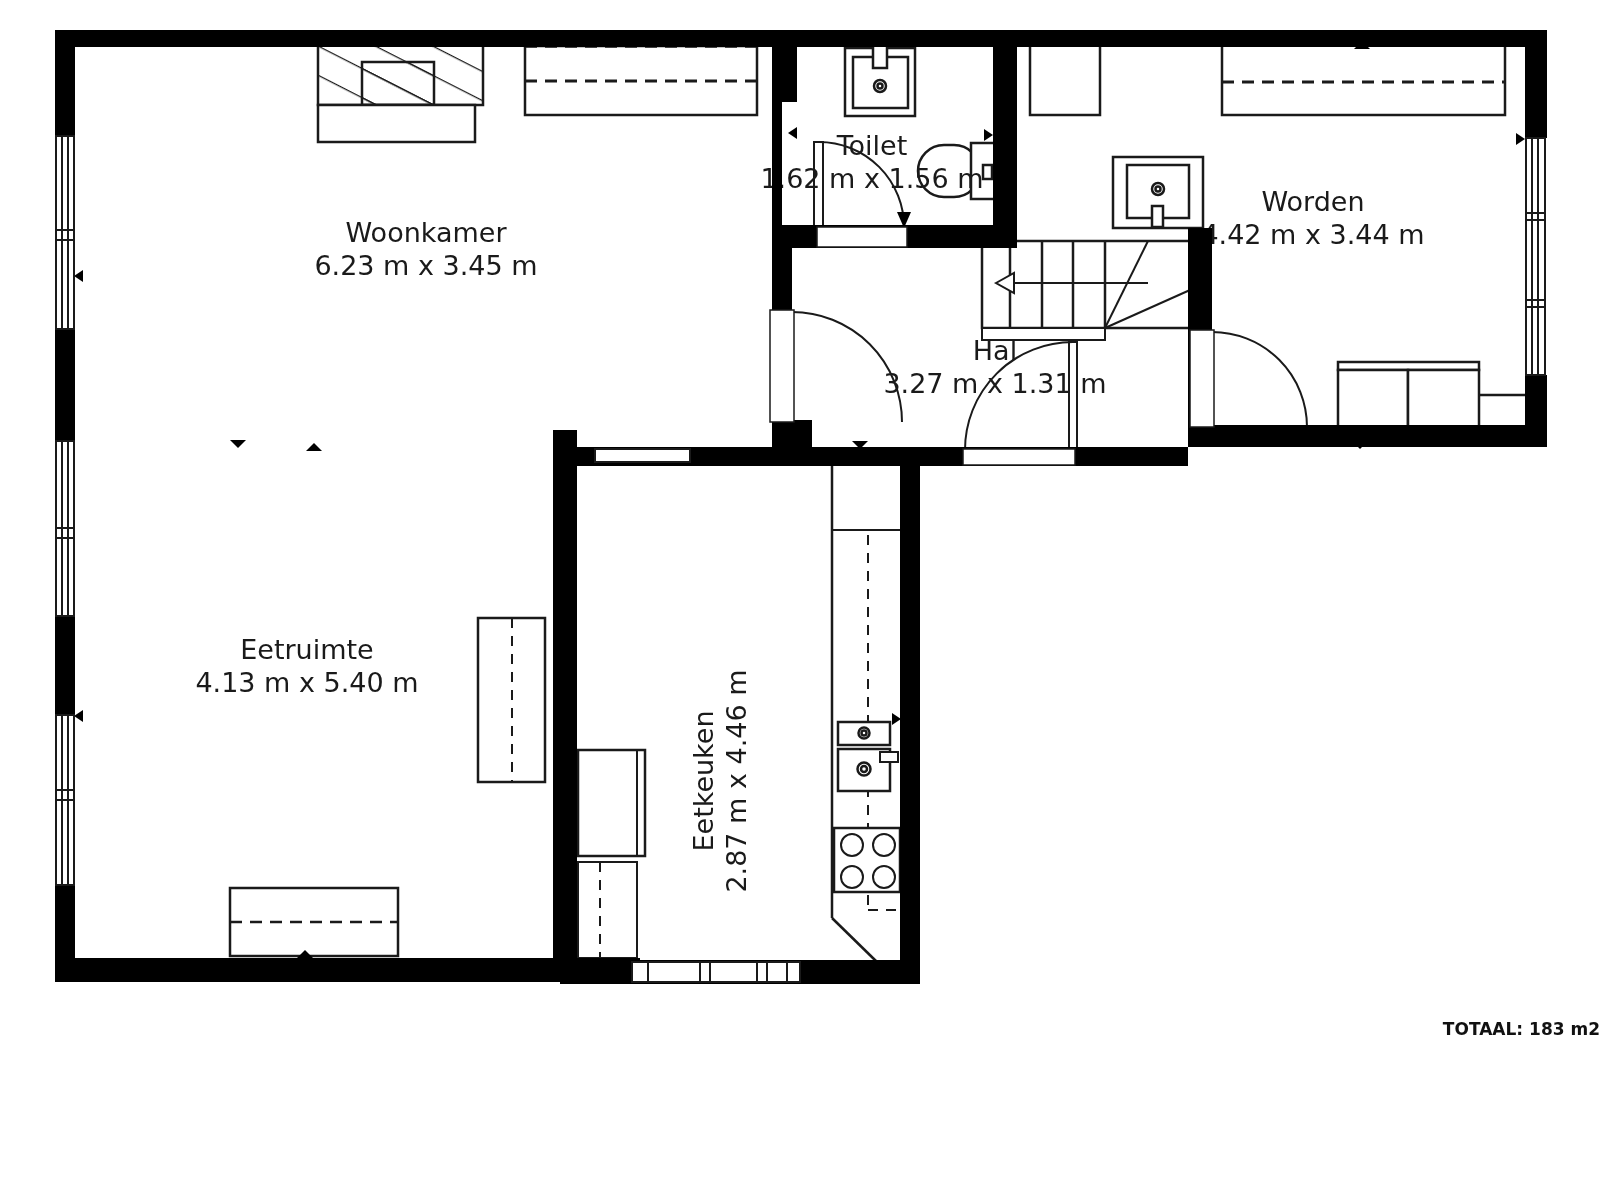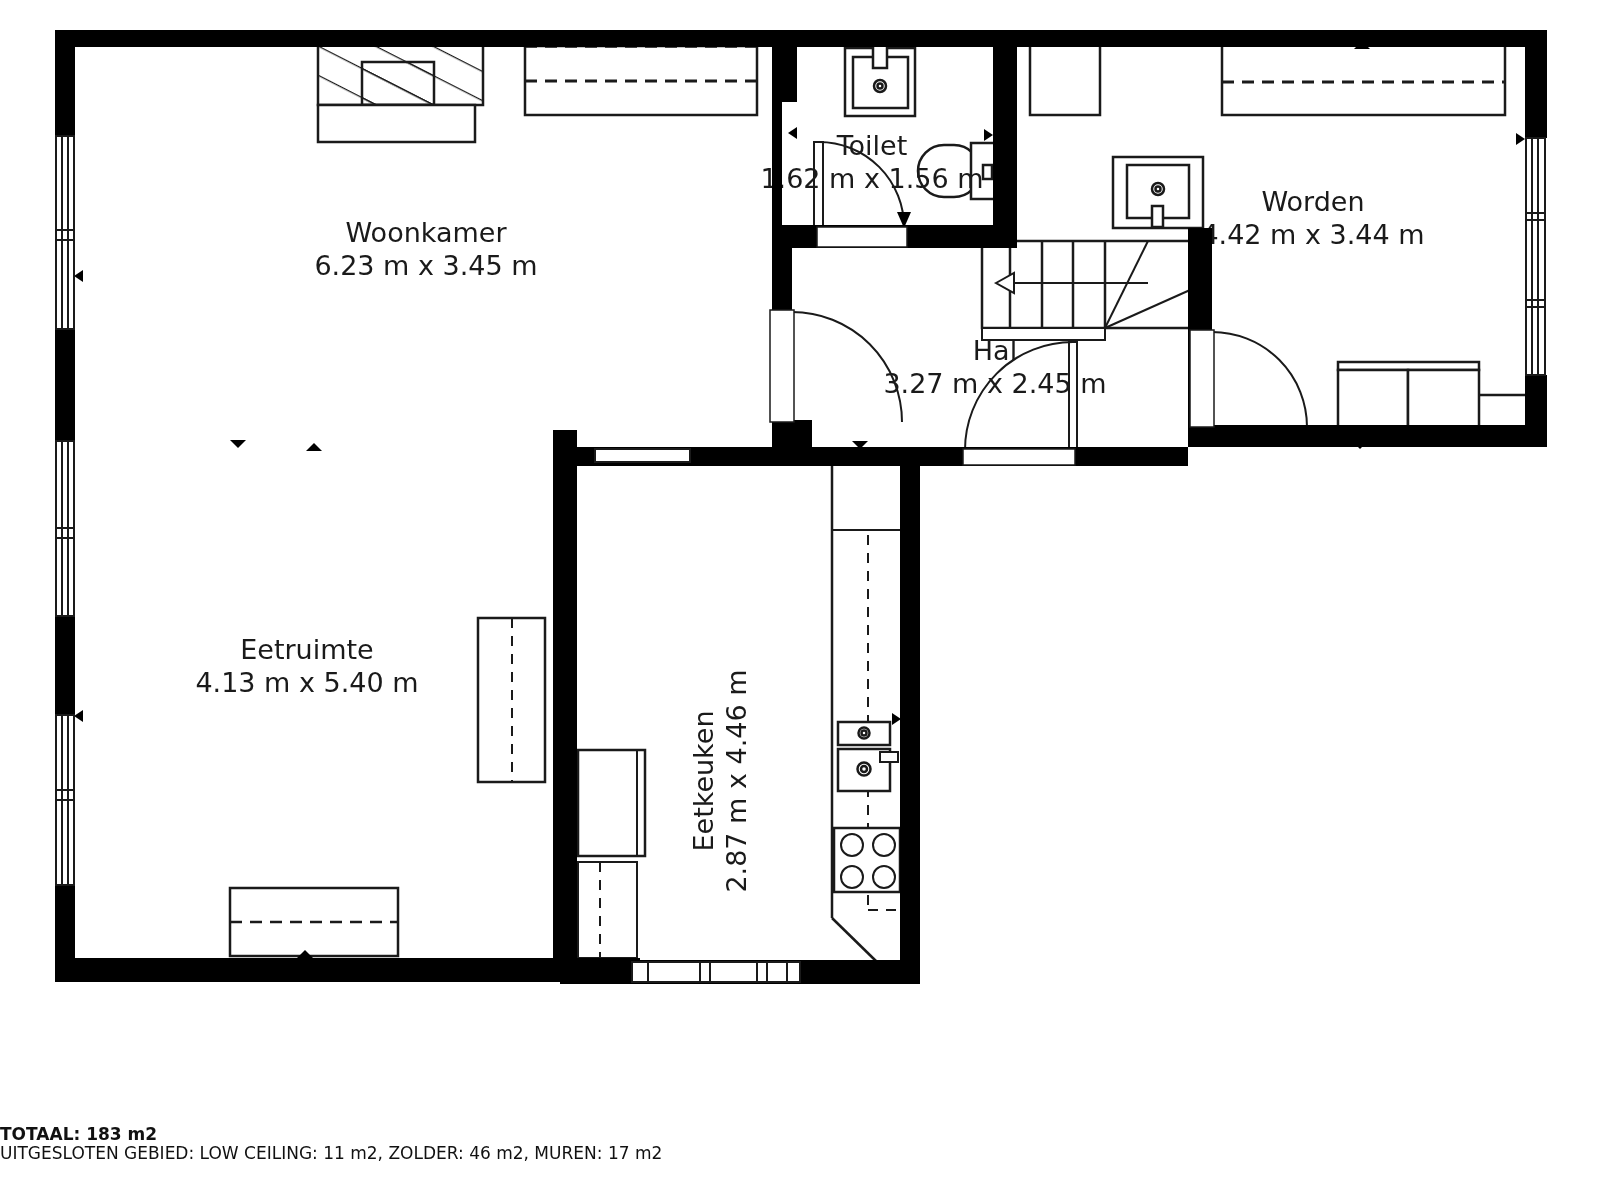--- a/index.html
+++ b/index.html
@@ -10,21 +10,21 @@
   svg { position:absolute; left:0; top:0; }
   #base-layer  { z-index:1; }
   #wall-layer  { z-index:3; }
   .room-label {
     position:absolute; transform:translate(-50%,-50%);
     text-align:center; font-size:27px; line-height:33px; color:#1a1a1a;
     white-space:nowrap; z-index:2;
   }
   .room-label.rot { transform:translate(-50%,-50%) rotate(-90deg); }
   #footer {
-    position:absolute; left:0; top:1124px; width:1600px; text-align:left;
+    position:absolute; left:0; top:1019px; width:1600px; text-align:right;
     color:#111; z-index:2;
   }
   #footer .total { font-size:17px; font-weight:bold; line-height:20px; }
   #footer .sub   { font-size:17px; line-height:19px; }
   #footer .disclaimer { font-size:13px; margin-top:14px; color:#222; }
 </style>
 </head>
 <body>
 
 <div id="stage">
@@ -176,21 +176,21 @@
   <div class="room-label" style="left:872px; top:162px">
     <div>Toilet</div>
     <div>1.62 m x 1.56 m</div>
   </div>
   <div class="room-label" style="left:1313px; top:218px">
     <div>Worden</div>
     <div>4.42 m x 3.44 m</div>
   </div>
   <div class="room-label" style="left:995px; top:367px">
     <div>Hal</div>
-    <div>3.27 m x 2.45 m</div>
+    <div>3.27 m x 1.31 m</div>
   </div>
   <div class="room-label" style="left:307px; top:666px">
     <div>Eetruimte</div>
     <div>4.13 m x 5.40 m</div>
   </div>
   <div class="room-label rot" style="left:720px; top:781px">
     <div>Eetkeuken</div>
     <div>2.87 m x 4.46 m</div>
   </div>
 
@@ -257,16 +257,15 @@
     <g stroke="#1a1a1a" stroke-width="1.5" fill="#ffffff">
       <rect x="817" y="227" width="90" height="20"></rect>
       <rect x="770" y="310" width="24" height="112"></rect>
       <rect x="963" y="449" width="112" height="16"></rect>
       <rect x="1190" y="330" width="24" height="97"></rect>
     </g>
   </svg>
 
   <div id="footer">
     <div class="total">TOTAAL: 183 m2</div>
-    <div class="sub">UITGESLOTEN GEBIED: LOW CEILING: 11 m2, ZOLDER: 46 m2, MUREN: 17 m2</div>
   </div>
 
 </div>
 
 </body></html>

